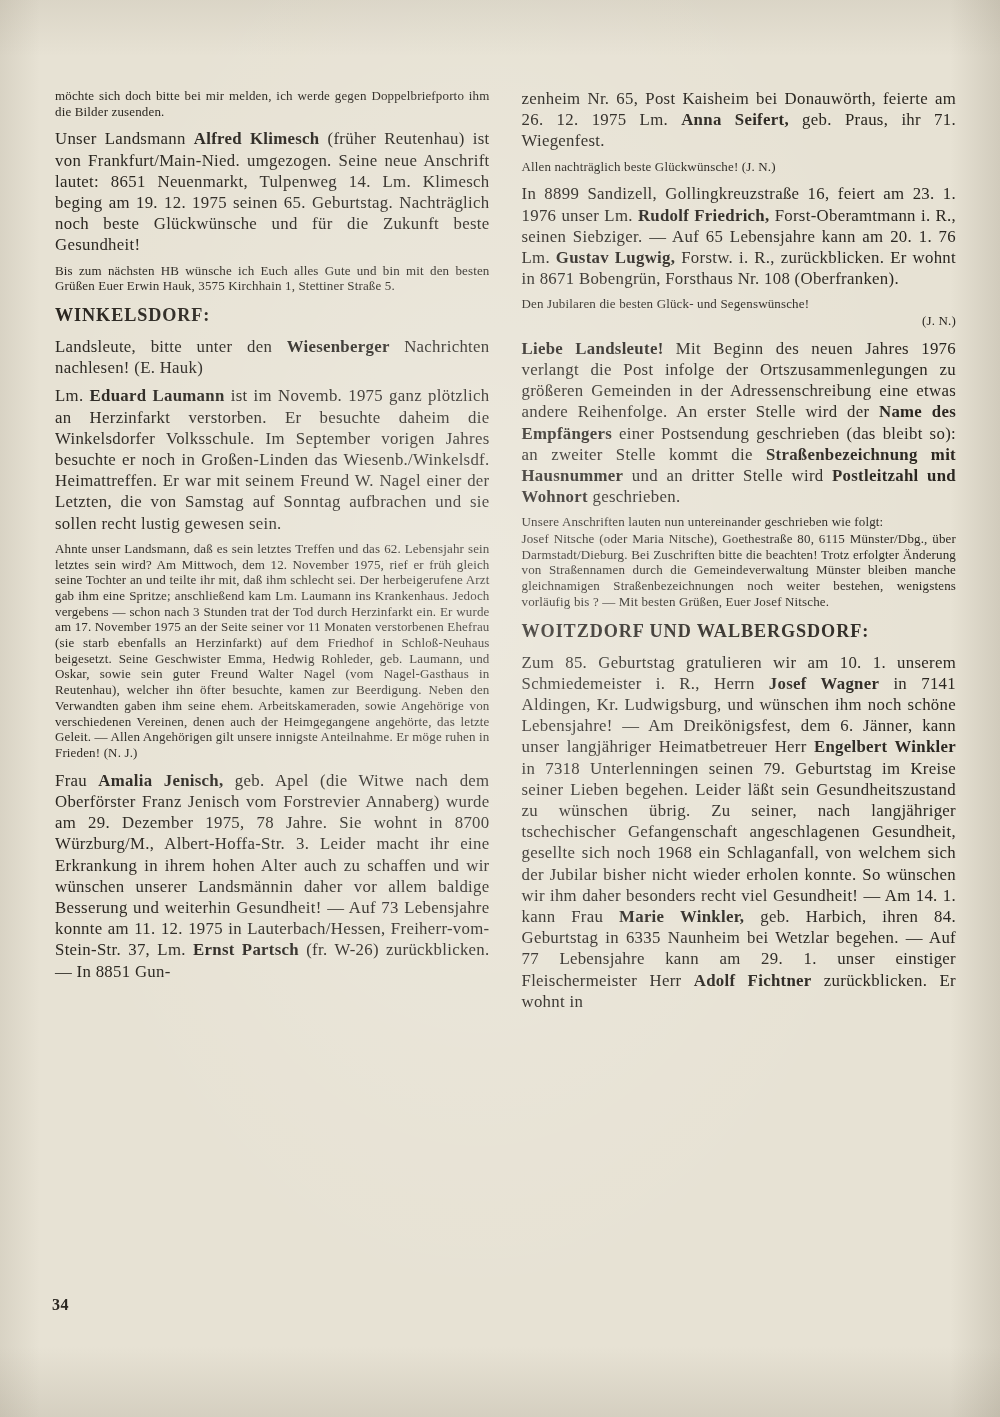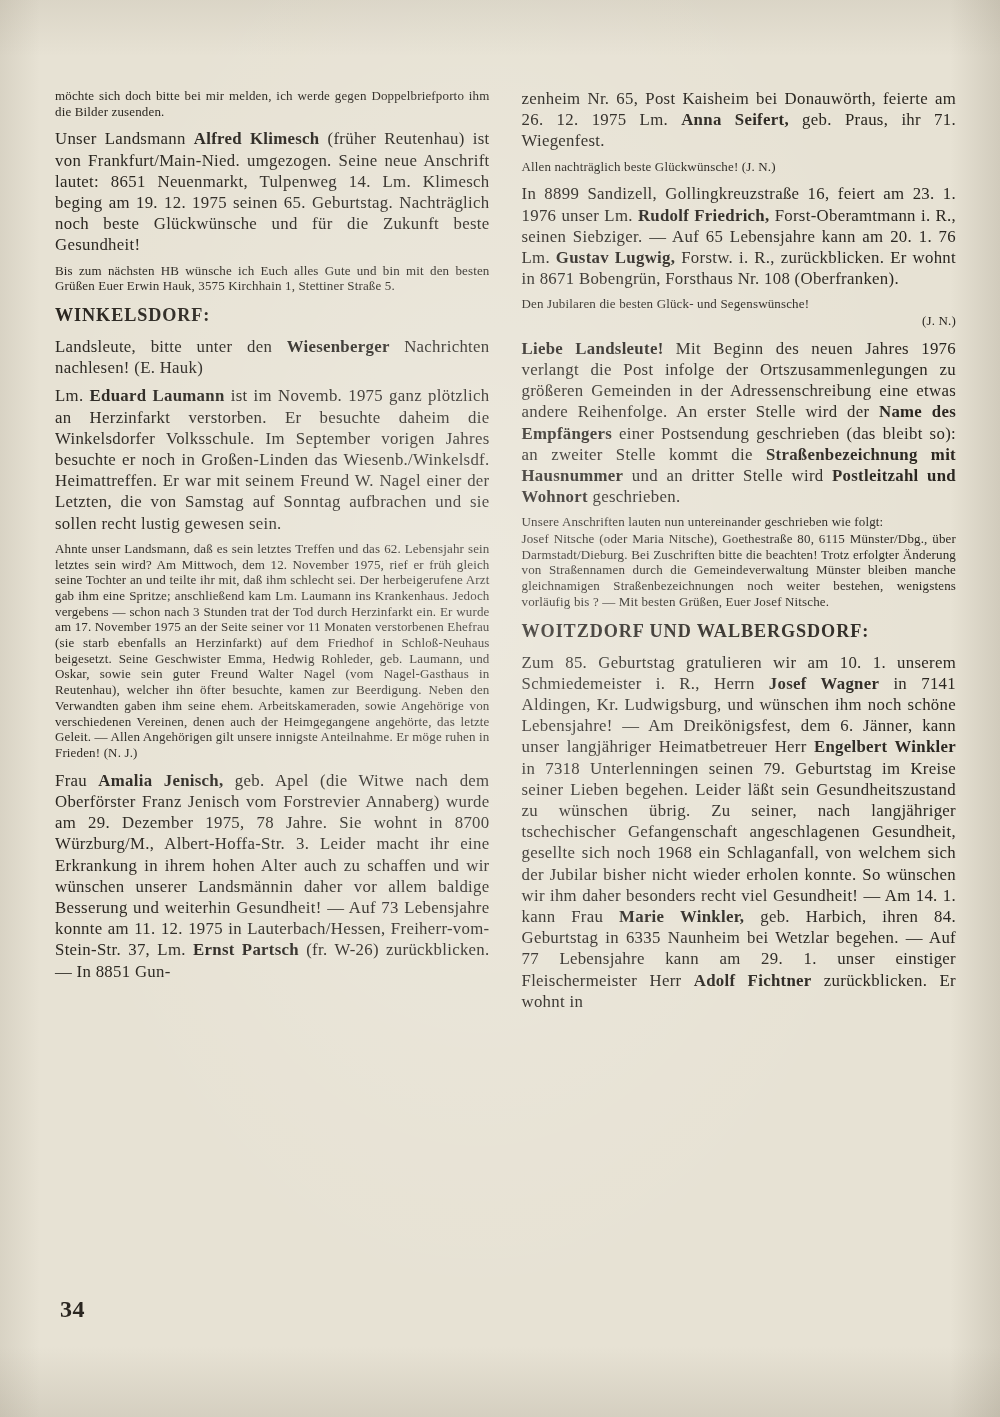--- a/index.html
+++ b/index.html
@@ -52,23 +52,23 @@
   .small.right { text-align: right; margin-bottom: 9px; }
   .heading {
     font-size: 18.2px;
     font-weight: bold;
     letter-spacing: 0.9px;
     margin: 11px 0 10px 0;
   }
   .b { font-weight: bold; }
   .page-number {
     position: absolute;
-    left: 60px;
+    left: 52px;
     top: 1296px;
-    font-size: 24px;
+    font-size: 16px;
     font-weight: bold;
     letter-spacing: 0.5px;
   }
 </style>
 </head>
 <body>
 
 <div class="page">
   <div class="columns">
 

